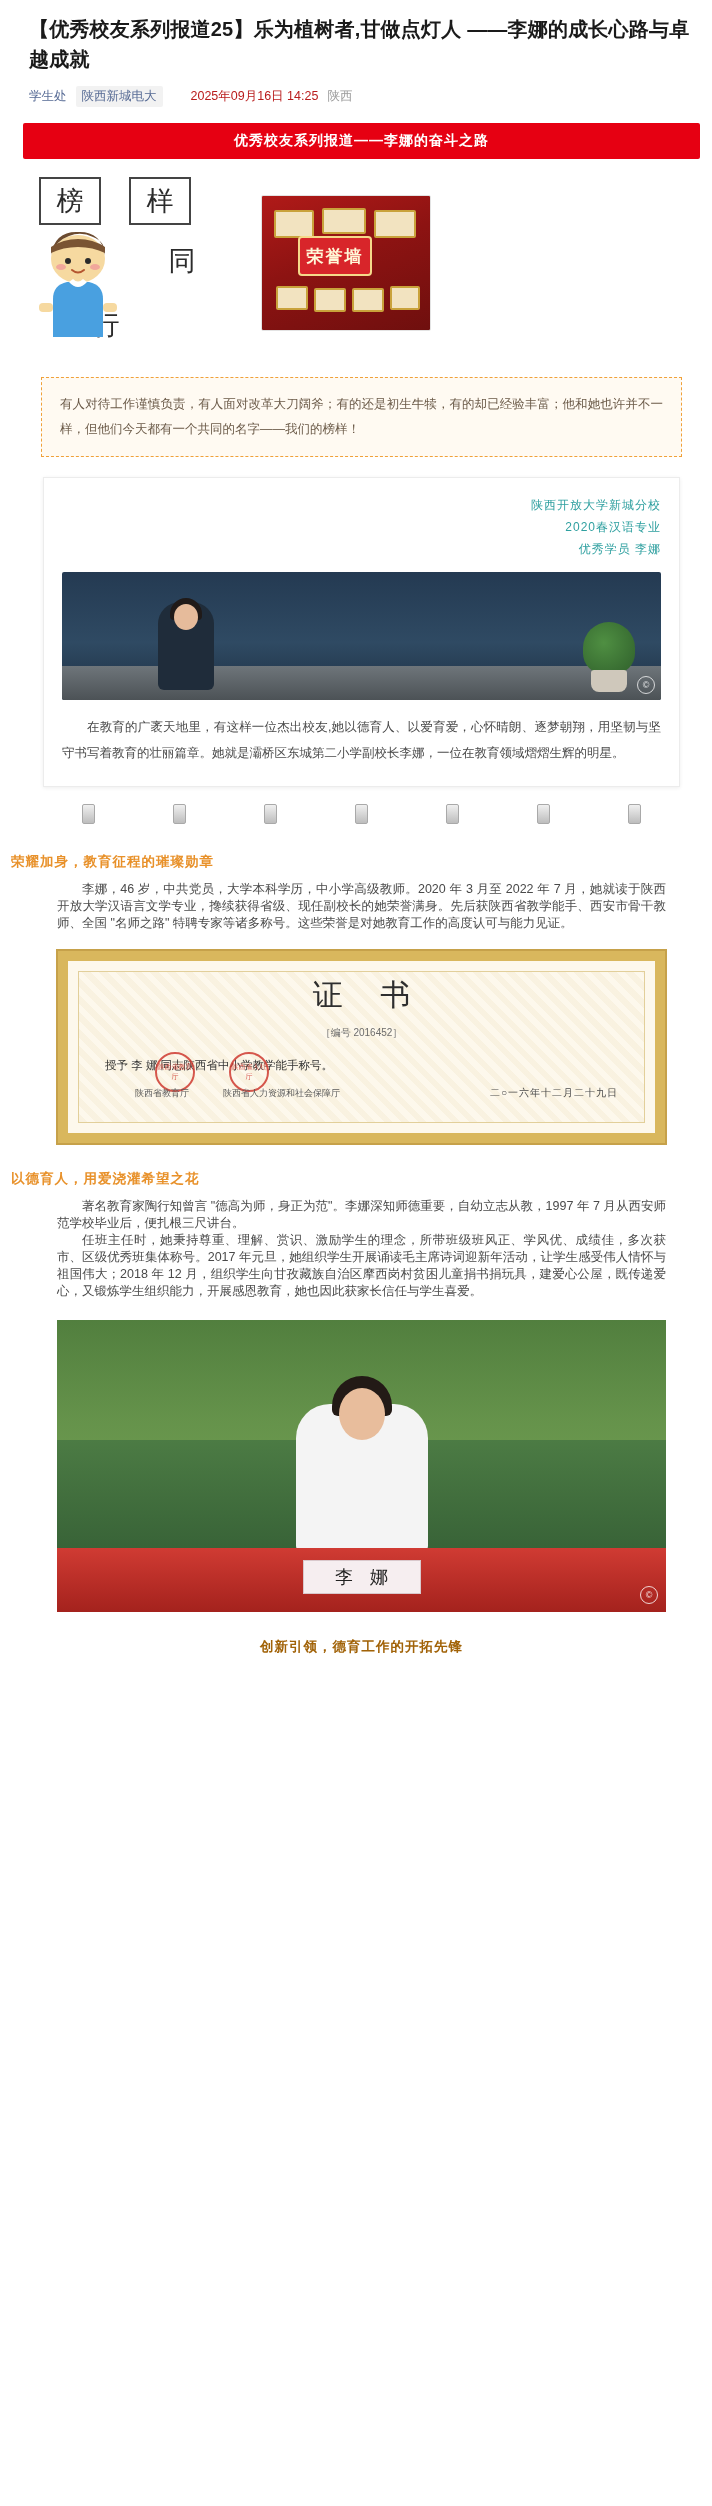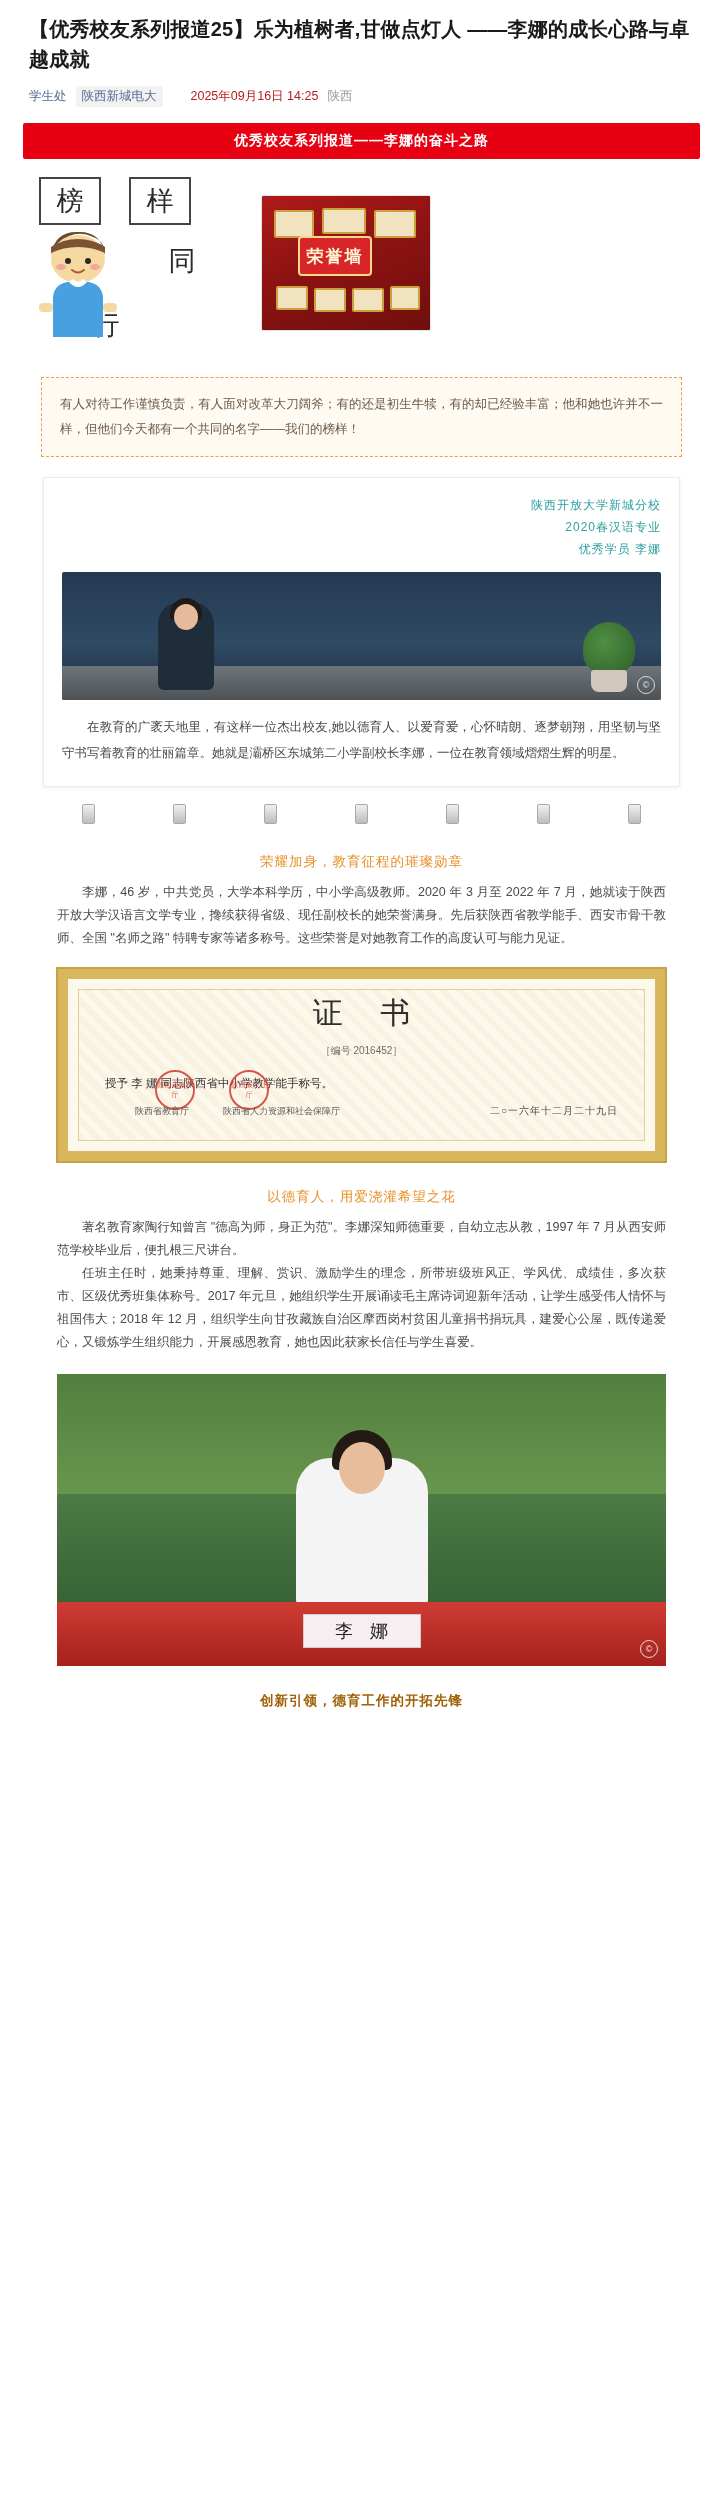--- a/index.html
+++ b/index.html
@@ -224,31 +224,31 @@
   }
   .film-dot {
     width: 13px; height: 20px;
     background: linear-gradient(180deg,#f0f0f0,#bdbdbd);
     border: 1px solid #a9a9a9;
     border-radius: 2px;
   }
 
   
   .sec-title {
-    text-align: center;
+    text-align: left;
     color: #e8912a;
-    font-weight: normal;
+    font-weight: bold;
     font-size: 13.5px;
     letter-spacing: 1px;
     margin: 26px 0 10px 0;
   }
   .body-text {
     margin: 0 46px;
     font-size: 12.5px;
-    line-height: 23px;
+    line-height: 17px;
     color: #4a4a4a;
     text-align: justify;
     text-indent: 2em;
   }
 
   
   .cert-wrap {
     margin: 18px 46px 0 46px;
     border: 1px solid #e8e0cf;
   }

